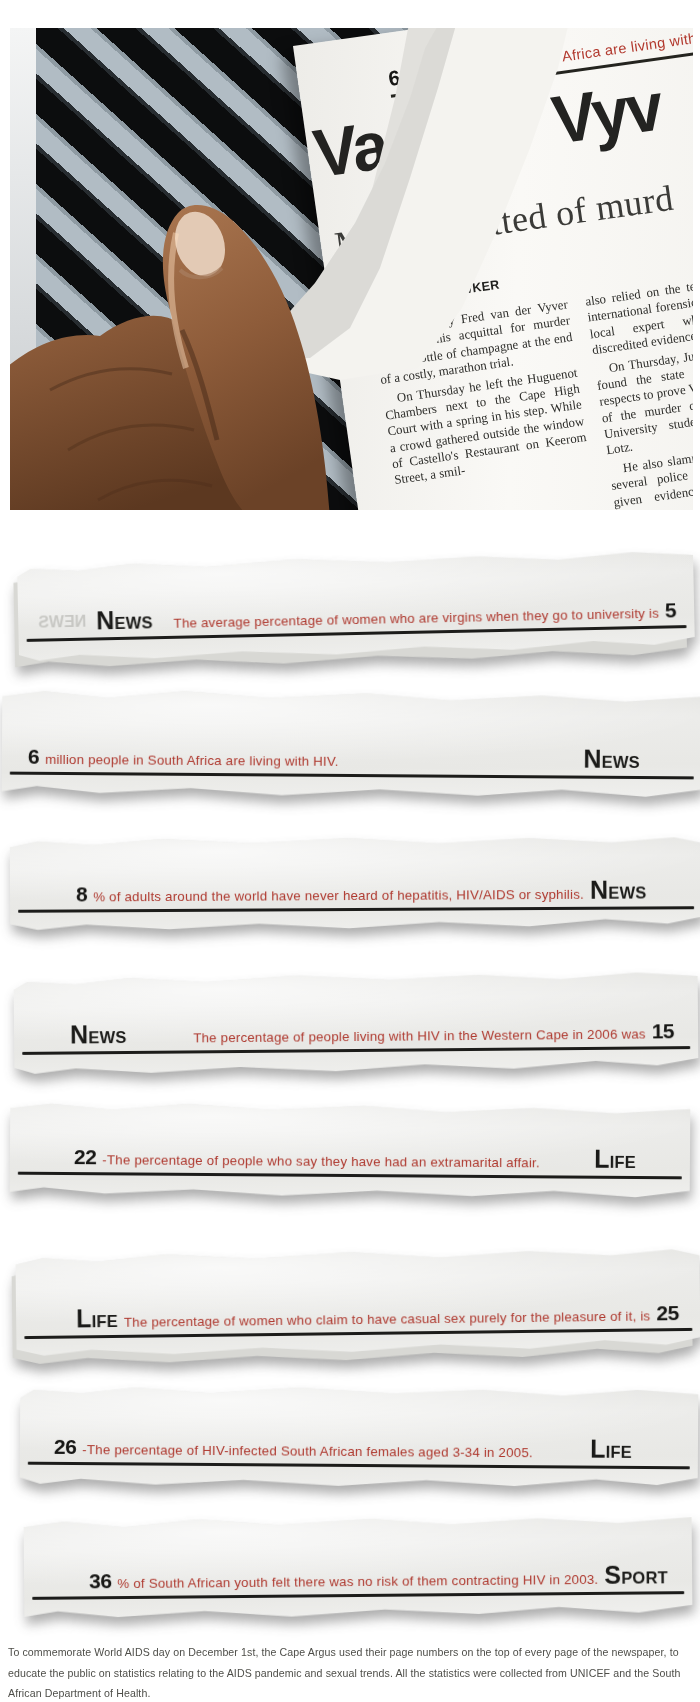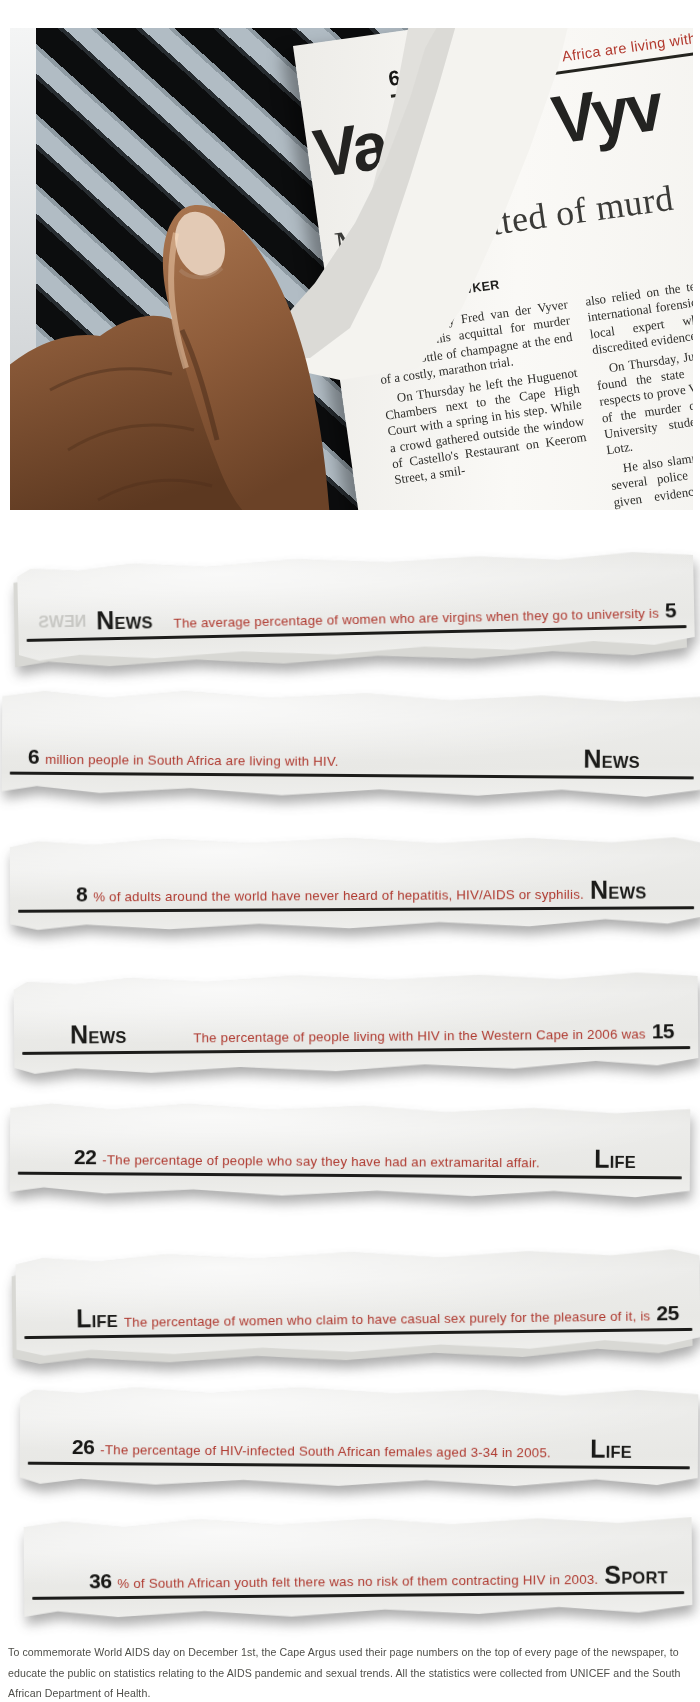--- a/index.html
+++ b/index.html
@@ -62,21 +62,21 @@
   .s6{left:16px;top:1250px;width:684px;height:106px;transform:rotate(-.7deg);}
   .s7{left:20px;top:1386px;width:678px;height:102px;transform:rotate(.4deg);}
   .s8{left:24px;top:1516px;width:668px;height:102px;transform:rotate(-.5deg);}
 
   .s1 .sec-label{margin-left:64px;} .s1 .stat{margin-left:auto;} .s1 .pagenum{margin-right:4px;}
   .s2 .pagenum{margin-left:12px;}  .s2 .sec-label{margin-left:auto;margin-right:48px;}
   .s3 .pagenum{margin-left:52px;}  .s3 .sec-label{margin-left:auto;margin-right:44px;}
   .s4 .sec-label{margin-left:42px;}.s4 .stat{margin-left:auto;} .s4 .pagenum{margin-right:10px;}
   .s5 .pagenum{margin-left:50px;margin-top:12px;}  .s5 .sec-label{margin-left:auto;margin-right:40px;}
   .s6 .sec-label{margin-left:46px;}.s6 .stat{margin-left:auto;} .s6 .pagenum{margin-right:8px;}
-  .s7 .pagenum{margin-left:38px;}  .s7 .sec-label{margin-left:auto;margin-right:52px;}
+  .s7 .pagenum{margin-left:20px;}  .s7 .sec-label{margin-left:auto;margin-right:52px;}
   .s8 .pagenum{margin-left:51px;}  .s8 .sec-label{margin-left:auto;margin-right:28px;}
 
   
   .caption{position:absolute;left:8px;top:1642px;width:688px;font-size:10.6px;
     line-height:1.95;color:#4e4e49;letter-spacing:.1px;}
 </style>
 </head>
 <body>
 
 <div class="page">

